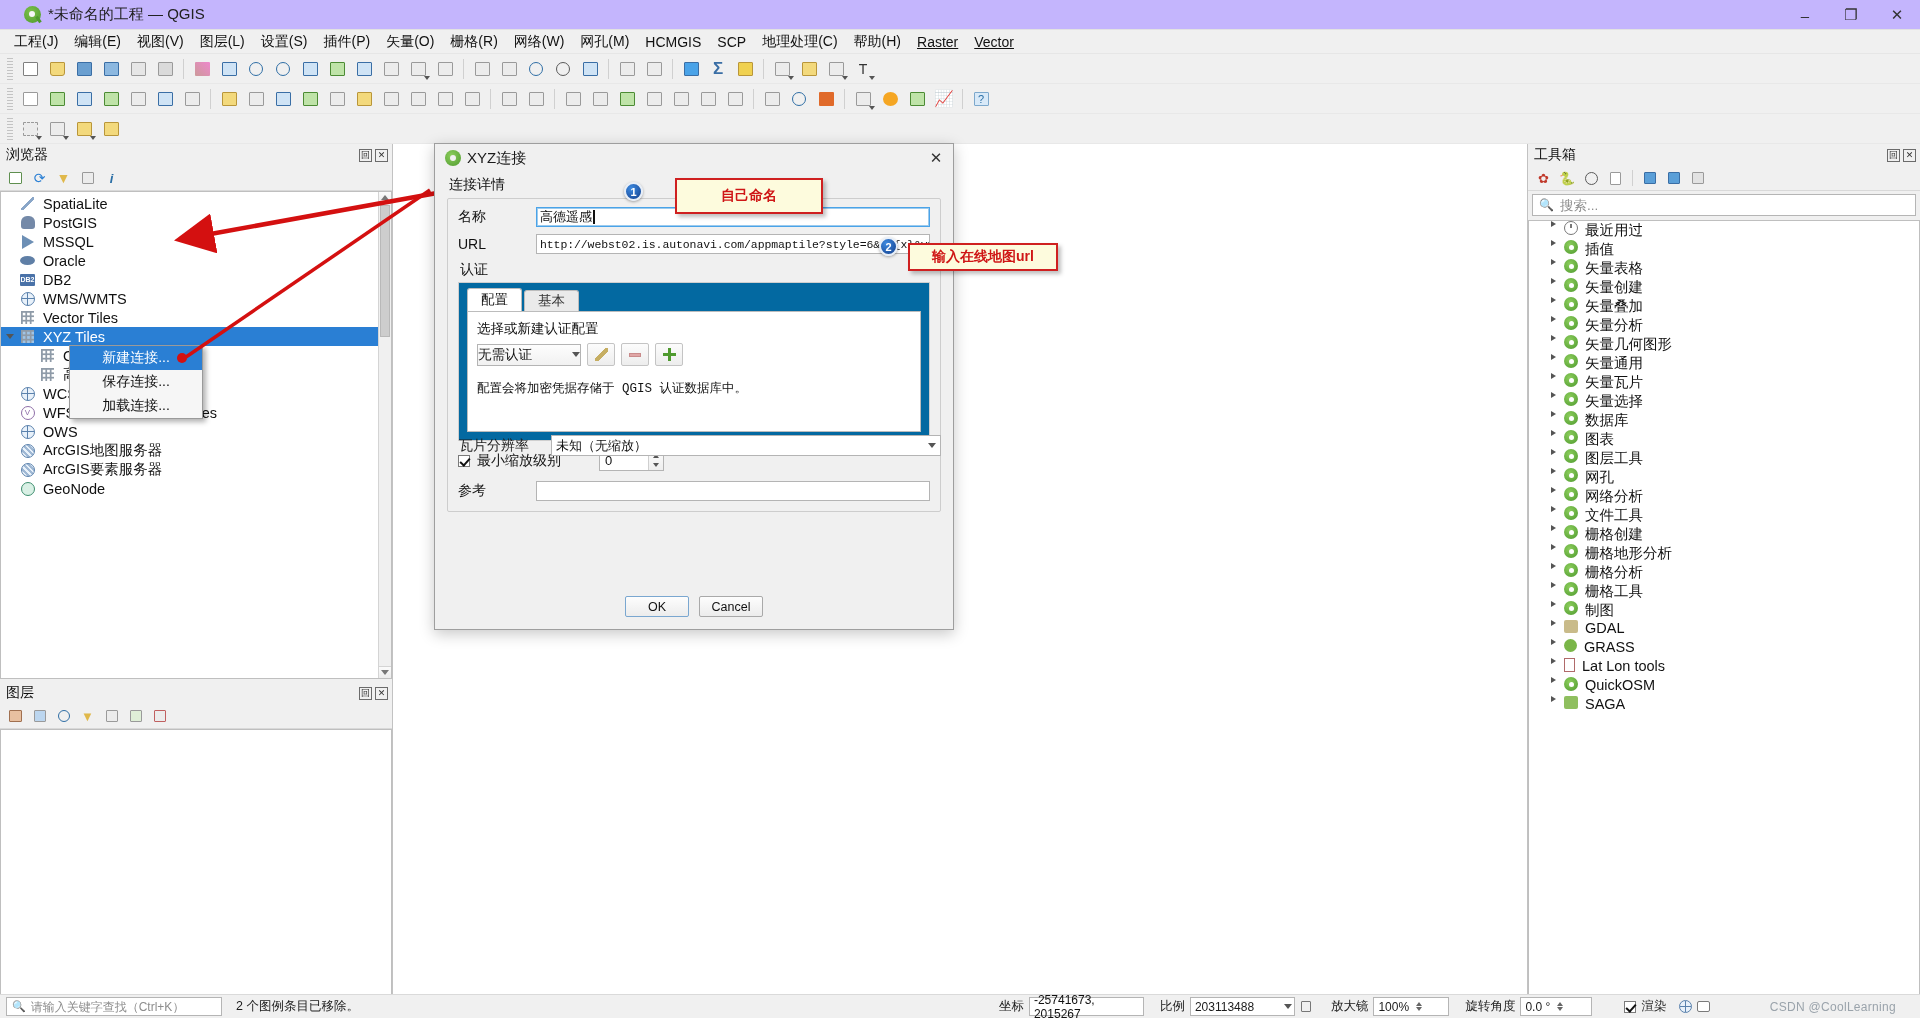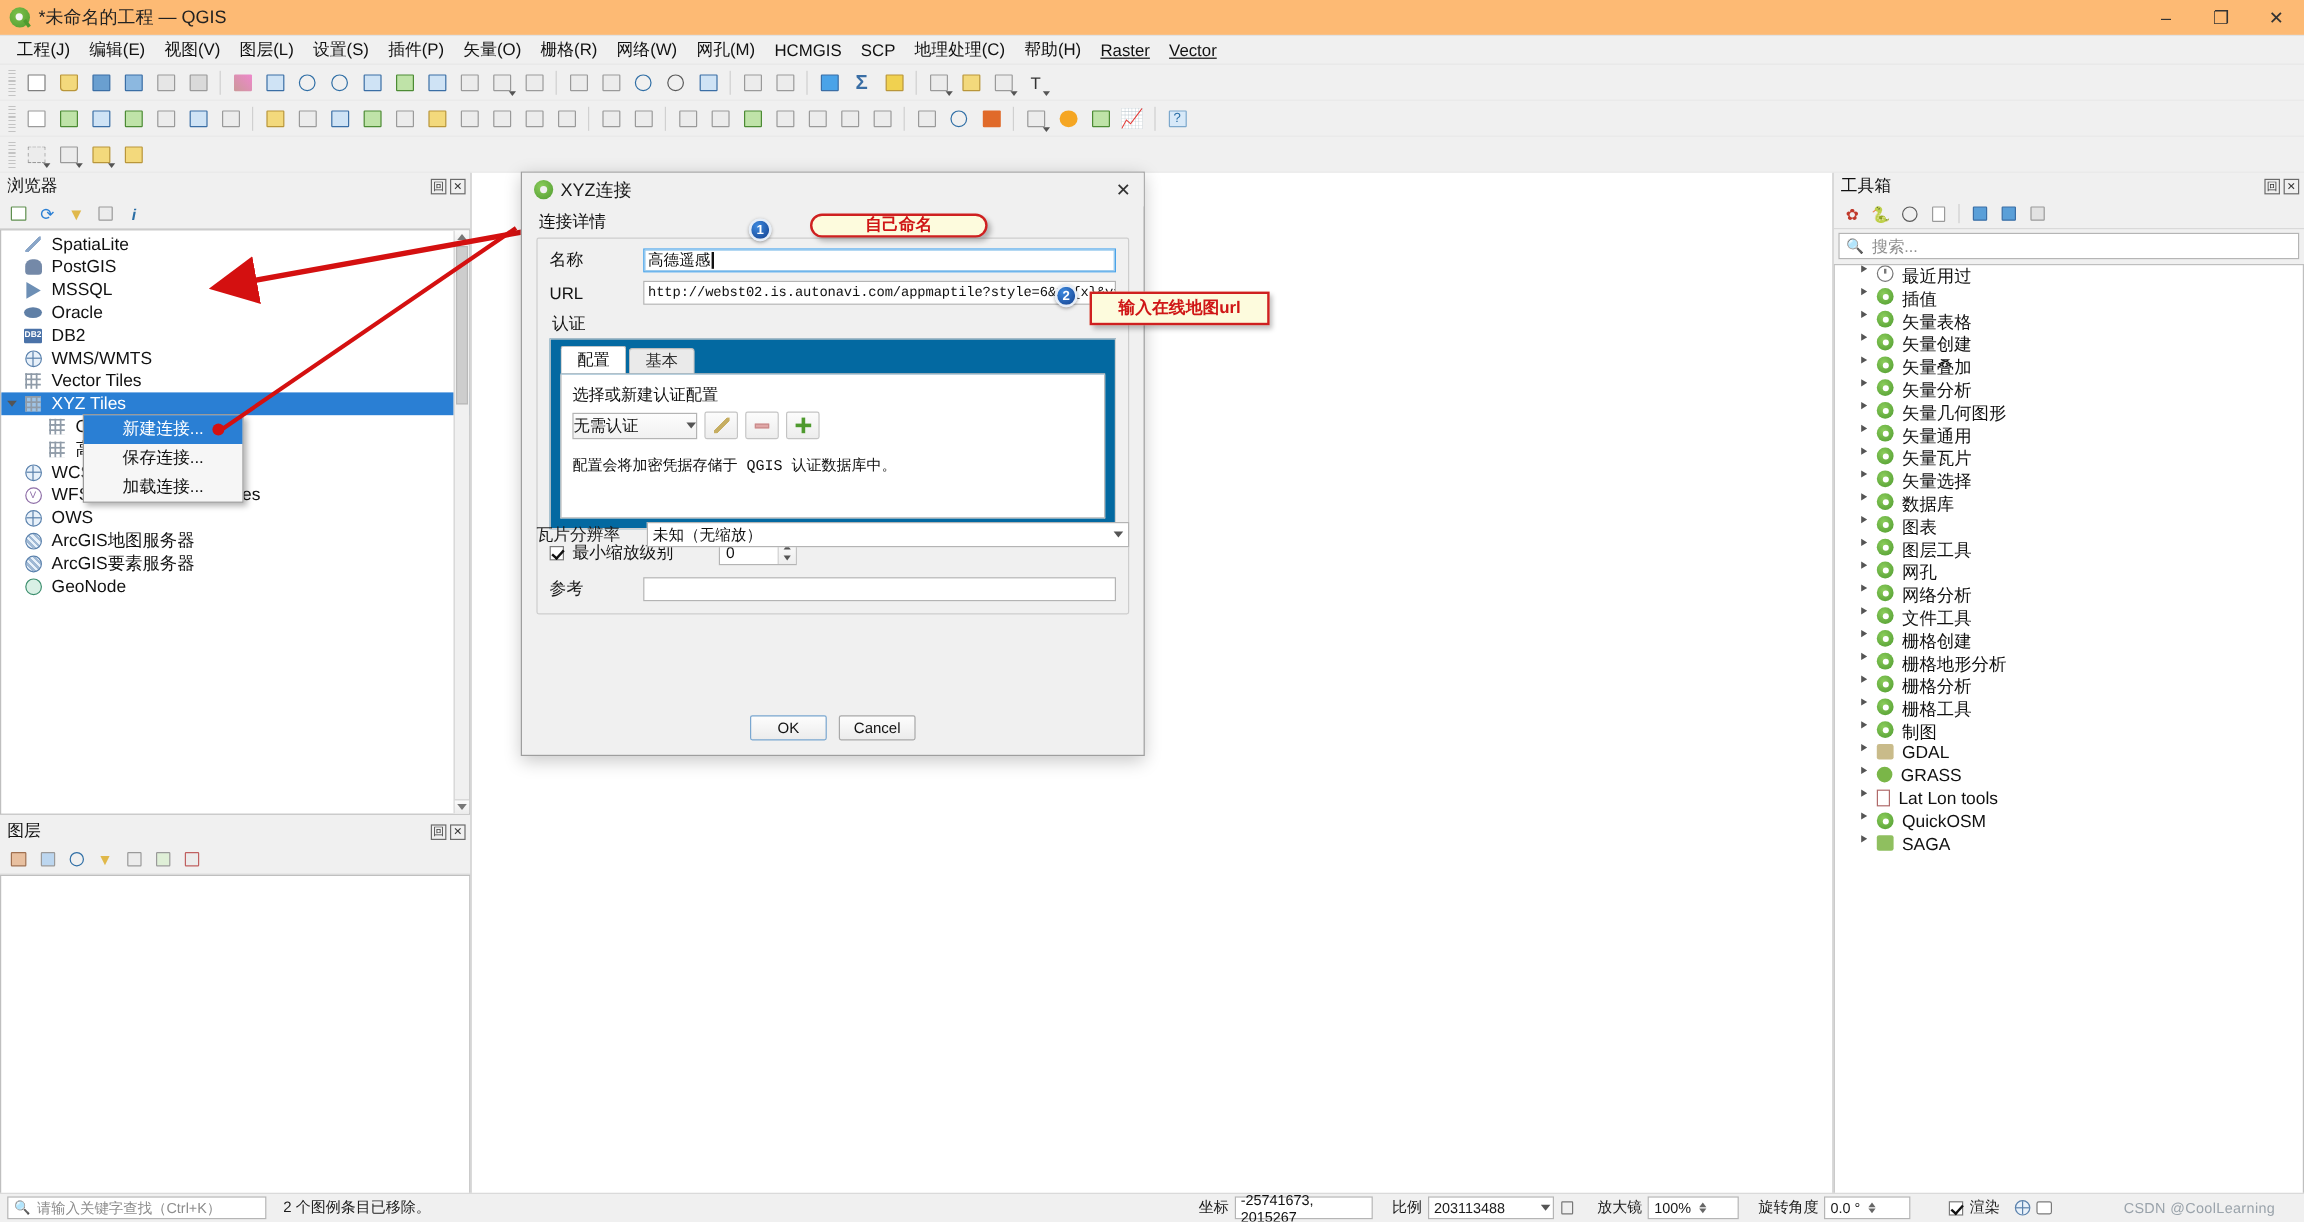--- a/index.html
+++ b/index.html
@@ -8,22 +8,22 @@
     font-family:"Liberation Sans", sans-serif;
     font-size:13.5px;
     color:#1b1b1b;
     background:#f0f0f0;
     -webkit-font-smoothing:antialiased;
   }
   .app{ position:relative; width:1920px; height:1018px; background:#f0f0f0; }
 
   
   .titlebar{
-    height:30px; background:#fdba74; border-bottom:1px solid #e2e2e2;
-    display:flex; align-items:center; padding-left:8px; position:relative;text-align:center;
+    height:30px; background:#c4b5fd; border-bottom:1px solid #e2e2e2;
+    display:flex; align-items:center; padding-left:24px; position:relative;text-align:center;
   }
   .title-q{
     width:17px;height:17px;border-radius:50%;
     background:radial-gradient(circle at 40% 35%, #7cc04b, #4e9a2e);
     position:relative; margin-right:7px; flex:none;
   }
   .title-q::after{
     content:""; position:absolute; width:6px;height:6px;background:#f6f6f6;
     border-radius:50%; left:5px; top:5px;
   }
@@ -298,21 +298,21 @@
     position:absolute; right:0; top:0; width:15px; height:19px;
     border-left:1px solid #cfcfcf; display:flex; flex-direction:column;
     background:linear-gradient(#fcfcfc,#eee);
   }
   .spinbtns div{ flex:1; display:flex; align-items:center; justify-content:center; }
   .spinbtns .u{ width:0;height:0;border-left:3.5px solid transparent;border-right:3.5px solid transparent;border-bottom:4px solid #555;}
   .spinbtns .d{ width:0;height:0;border-left:3.5px solid transparent;border-right:3.5px solid transparent;border-top:4px solid #555;}
 
   .refrow{ display:flex; align-items:center; margin-top:10px; }
   .refrow .lab{ width:78px; font-size:14px; }
-  .tilerow{ display:flex; align-items:center; position:absolute; left:12px; right:12px; bottom:56px; }
+  .tilerow{ display:flex; align-items:center; position:absolute; left:24px; right:12px; bottom:56px; }
   .tilerow .lab{ width:92px; font-size:14px; }
   .bigcombo{
     flex:1; height:21px; border:1px solid #b4b4b4; background:#fff;
     display:flex; align-items:center; padding:0 4px; font-size:13px; color:#111;
   }
   .dlg-footer{
     position:absolute; left:0; right:0; bottom:12px; display:flex;
     justify-content:center; gap:10px;
   }
   .dbtn{
@@ -1090,21 +1090,21 @@
         </span>
       </div>
     </div>
 
     <div class="dlg-footer">
       <div class="dbtn def">OK</div>
       <div class="dbtn">Cancel</div>
     </div>
   </div>
 
-  <div class="callout" style="left:675px; top:178px; width:148px; height:20px;border-radius:11px;">
+  <div class="callout" style="left:675px; top:178px; width:148px; height:36px;">
     <span>自己命名</span>
   </div>
   <div class="badge" style="left:624px; top:182px;">1</div>
 
   <div class="callout" style="left:908px; top:243px; width:150px; height:28px;">
     <span>输入在线地图url</span>
   </div>
   <div class="badge" style="left:879px; top:237px;">2</div>
 
   <svg class="arrow-svg">

